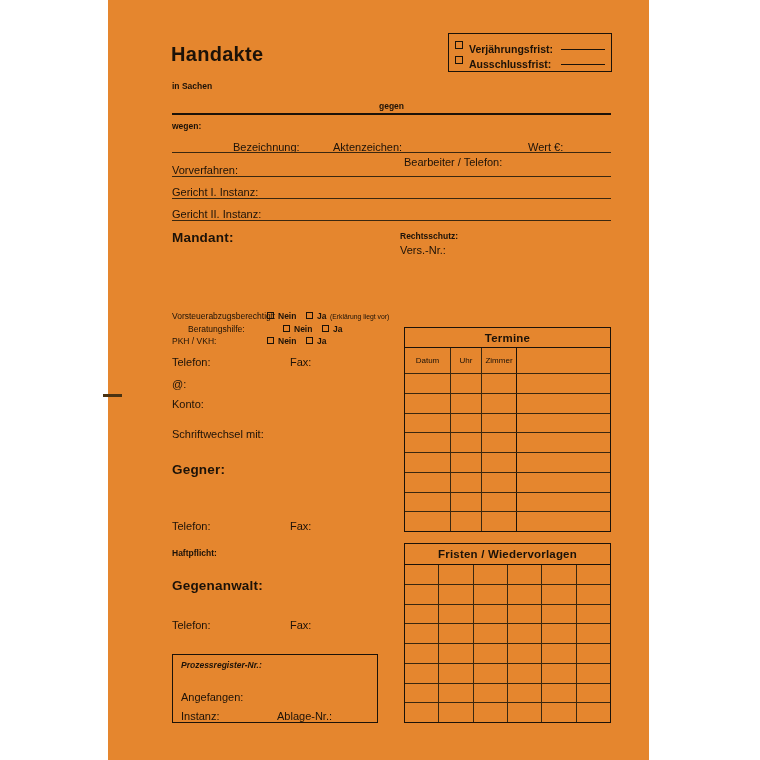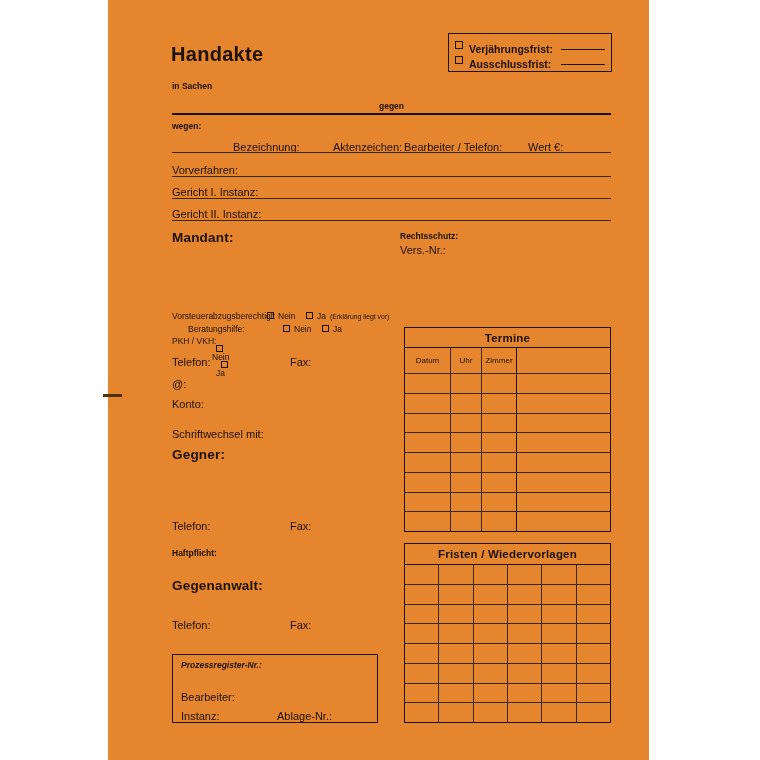--- a/index.html
+++ b/index.html
@@ -25,21 +25,21 @@
     border:1.6px solid var(--ink);display:flex;flex-direction:column;justify-content:center;
     padding:2px 6px;gap:1px;}
   .frist-row{display:flex;align-items:center;height:14px;}
   .cb{width:8px;height:8px;border:1.2px solid var(--ink);flex:none;background:transparent;}
   .frist-label{font-size:10.5px;font-weight:bold;margin-left:6px;white-space:nowrap;margin-top:8px;}
   .frist-line{margin-left:auto;width:44px;height:9px;border-bottom:1.5px solid var(--ink);}
   
   .check-row{position:absolute;left:172px;display:flex;align-items:center;height:10px;}
   .check-row .cb{width:7px;height:7px;margin-top:-1px;}
   .check-label{font-size:8.5px;width:95px;flex:none;}
-  .check-opt{font-size:8.5px;font-weight:normal;margin-left:4px;}
+  .check-opt{font-size:8.5px;font-weight:bold;margin-left:4px;}
   .check-opt.nein{width:19px;}
   .check-opt.ja{width:11px;}
   .check-row .cb + .check-opt{margin-left:4px;}
   .check-row .cb.second{margin-left:9px;}
   .check-note{font-size:6.8px;margin-left:2px;}
   
   .tbl{position:absolute;border:1.8px solid var(--ink);display:flex;flex-direction:column;background:transparent;}
   .tbl-title{flex:none;display:flex;align-items:center;justify-content:center;
     font-weight:bold;font-size:11.5px;border-bottom:1.6px solid var(--ink);letter-spacing:.2px;}
   .t-colhead{flex:none;height:26px;display:flex;border-bottom:1px solid var(--grid);}
@@ -82,21 +82,21 @@
     </div>
   </div>
 
   <div class="abs lblb" style="left:172px;top:82px;">in Sachen</div>
   <div class="abs lblb" style="left:172px;top:102px;width:439px;text-align:center;">gegen</div>
   <div class="rule thick" style="left:172px;top:113px;width:439px;"></div>
   <div class="abs lblb" style="left:172px;top:122px;">wegen:</div>
 
   <div class="abs lbl" style="left:233px;top:141px;">Bezeichnung:</div>
   <div class="abs lbl" style="left:333px;top:141px;">Aktenzeichen:</div>
-  <div class="abs lbl" style="left:404px;top:141px;">Bearbeiter / Telefon:</div>
+  <div class="abs lbl" style="left:404px;top:156px;">Bearbeiter / Telefon:</div>
   <div class="abs lbl" style="left:528px;top:141px;">Wert €:</div>
   <div class="rule" style="left:172px;top:152px;width:439px;"></div>
 
   <div class="abs lbl" style="left:172px;top:164px;text-align:center;">Vorverfahren:</div>
   <div class="rule" style="left:172px;top:176px;width:439px;"></div>
   <div class="abs lbl" style="left:172px;top:186px;">Gericht I. Instanz:</div>
   <div class="rule" style="left:172px;top:198px;width:439px;"></div>
   <div class="abs lbl" style="left:172px;top:208px;">Gericht II. Instanz:</div>
   <div class="rule" style="left:172px;top:220px;width:439px;"></div>
 
@@ -112,46 +112,46 @@
     <span class="check-opt ja">Ja</span>
     <span class="check-note">(Erklärung liegt vor)</span>
   </div>
   <div class="check-row" style="top:324px;margin-left:16px;">
     <span class="check-label">Beratungshilfe:</span>
     <span class="cb"></span>
     <span class="check-opt nein">Nein</span>
     <span class="cb second"></span>
     <span class="check-opt ja">Ja</span>
   </div>
-  <div class="check-row" style="top:336px;flex-direction:column;">
+  <div class="check-row" style="top:336px;">
     <span class="check-label">PKH / VKH:</span>
     <span class="cb"></span>
     <span class="check-opt nein">Nein</span>
     <span class="cb second"></span>
     <span class="check-opt ja">Ja</span>
   </div>
 
   <div class="abs lbl" style="left:172px;top:356px;">Telefon:</div>
   <div class="abs lbl" style="left:290px;top:356px;">Fax:</div>
   <div class="abs lbl" style="left:172px;top:378px;">@:</div>
   <div class="abs lbl" style="left:172px;top:398px;">Konto:</div>
   <div class="abs lbl" style="left:172px;top:428px;">Schriftwechsel mit:</div>
 
-  <div class="abs heading" style="left:172px;top:447px;">Gegner:</div>
+  <div class="abs heading" style="left:172px;top:462px;">Gegner:</div>
   <div class="abs lbl" style="left:172px;top:520px;">Telefon:</div>
   <div class="abs lbl" style="left:290px;top:520px;">Fax:</div>
   <div class="abs lblb" style="left:172px;top:549px;">Haftpflicht:</div>
 
   <div class="abs heading" style="left:172px;top:578px;">Gegenanwalt:</div>
   <div class="abs lbl" style="left:172px;top:619px;">Telefon:</div>
   <div class="abs lbl" style="left:290px;top:619px;">Fax:</div>
 
   <div class="proz-box">
     <div class="abs lblb" style="left:8px;top:6px;font-style:italic;">Prozessregister-Nr.:</div>
-    <div class="abs lbl" style="left:8px;top:36px;">Bearbeiter:</div>
+    <div class="abs lbl" style="left:8px;top:36px;">Angefangen:</div>
     <div class="abs lbl" style="left:8px;top:55px;">Instanz:</div>
     <div class="abs lbl" style="left:104px;top:55px;">Ablage-Nr.:</div>
   </div>
 
   <div class="tbl" style="left:404px;top:327px;width:207px;height:205px;">
     <div class="tbl-title" style="height:20px;">Termine</div>
     <div class="t-colhead">
         <div class="tcell tc1 thead-cell">Datum</div>
         <div class="tcell tc2 thead-cell">Uhr</div>
         <div class="tcell tc3 thead-cell">Zimmer</div>

